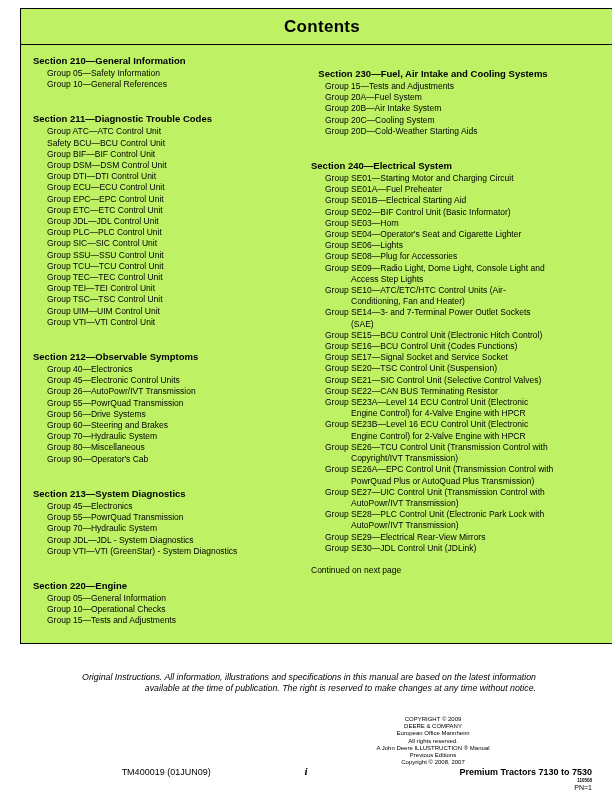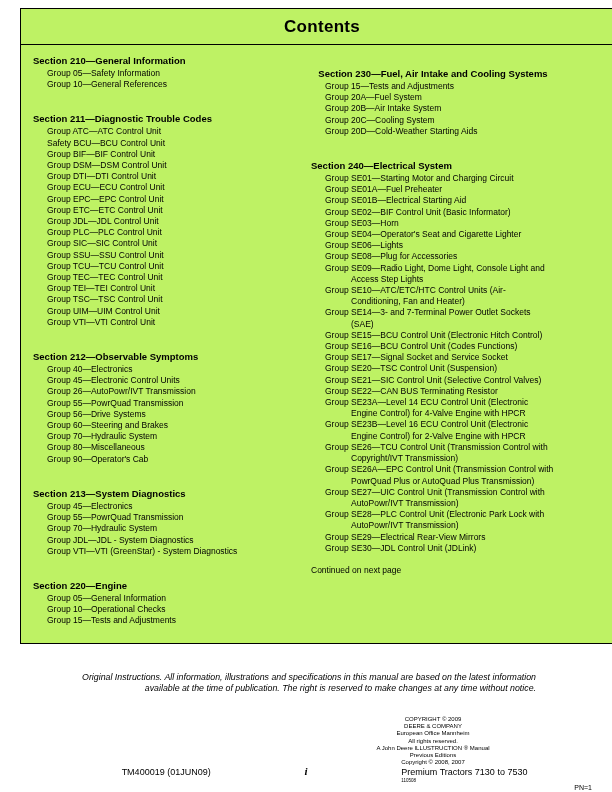--- a/index.html
+++ b/index.html
@@ -85,21 +85,21 @@
     display: flex;
     align-items: baseline;
   }
   .f-left  { flex: 1; font-size: 9px; text-align: right; }
   .f-center {
     flex: 1; text-align: center;
     font-family: "Liberation Serif", serif;
     font-style: italic; font-weight: bold;
     font-size: 11px;
   }
-  .f-right { flex: 1; font-size: 9px; }
+  .f-right { flex: 1; text-align: right; font-size: 9px; font-weight: bold; }
   .print-code { display: block; font-size: 4.5px; line-height: 5px; margin-top: 1px; }
   .pn {
     position: absolute;
     right: 20px; bottom: 1px;
     font-size: 7px;
   }
 </style>
 </head>
 <body>
 

